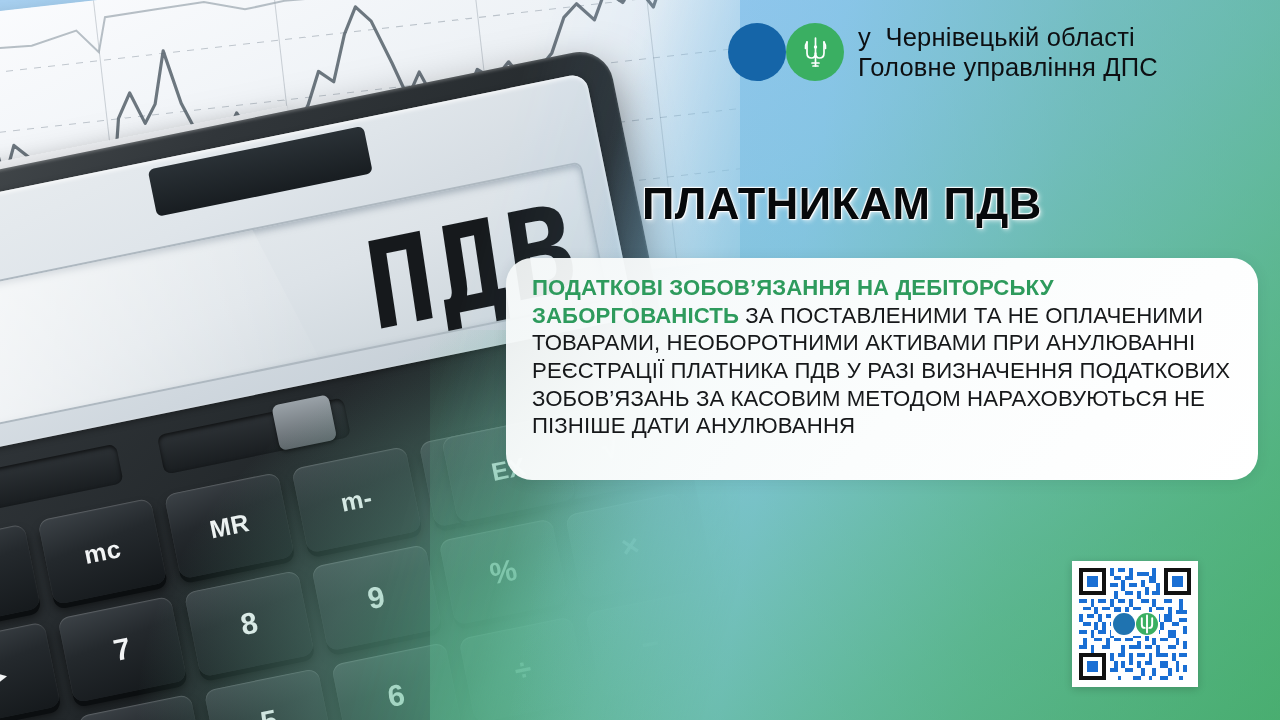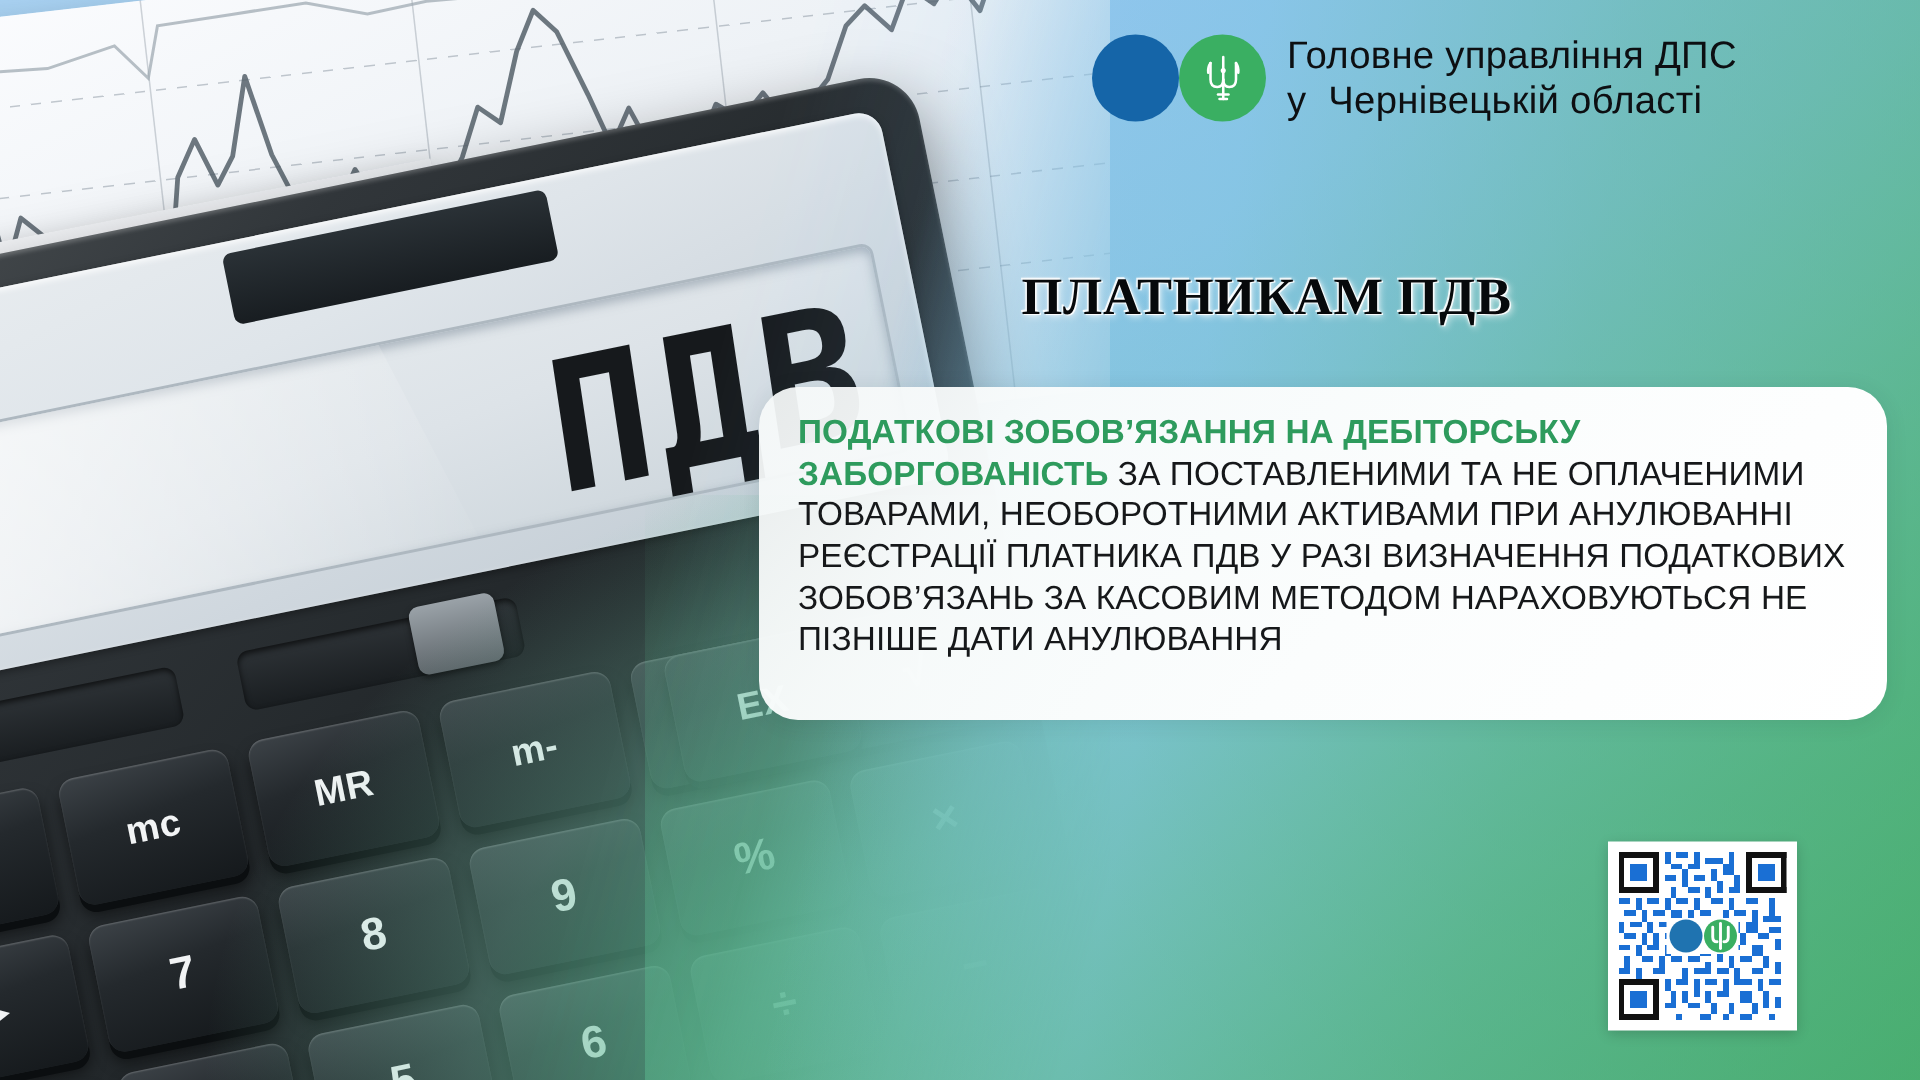--- a/index.html
+++ b/index.html
@@ -187,29 +187,28 @@
     color:#0d0f12;
     font-size:25.5px;
     font-weight:400;
     line-height:1.18;
     letter-spacing:.2px;
     white-space:pre;
   }
 
   
   .headline{
-    position:absolute;left:681px;top:178px;
-    font-size:35px;font-weight:800;letter-spacing:.5px;
+    position:absolute;left:642px;top:178px;
+    font-size:45px;font-weight:800;letter-spacing:.5px;
     color:#07090b;
     text-shadow:
       0 0 3px rgba(255,255,255,.95),
       1px 1px 0 rgba(255,255,255,.85),
       -1px -1px 0 rgba(255,255,255,.85),
       2px 2px 5px rgba(255,255,255,.6);
-    font-family: Liberation Serif, serif;
   }
 
   
   .card{
     position:absolute;left:506px;top:258px;width:752px;height:222px;
     background:linear-gradient(130deg,rgba(246,249,249,.93) 0%,rgba(250,252,252,.97) 22%,#fbfdfd 55%,#ffffff 100%);
     border-radius:26px;
     box-shadow:0 2px 14px rgba(20,50,45,.10);
     padding:16px 24px 10px 26px;
     overflow:hidden;
@@ -355,22 +354,22 @@
             <path d="M8 14 Q4 20 5 27"></path>
             <path d="M42 14 Q46 20 45 27"></path>
             <path d="M18 56 L32 56"></path>
             <path d="M20 62 L30 62"></path>
           </g>
           <circle cx="25" cy="24" r="3.4" fill="#ffffff"></circle>
         </svg>
       </div>
     </div>
     <div>
+      <div class="org-name">у  Чернівецькій області</div>
       <div class="org-name">Головне управління ДПС</div>
-      <div class="org-name">у  Чернівецькій області</div>
     </div>
   </div>
 
   <div class="headline">ПЛАТНИКАМ ПДВ</div>
 
   <div class="card">
     <div class="card-text"><span class="hl">ПОДАТКОВІ ЗОБОВ’ЯЗАННЯ НА ДЕБІТОРСЬКУ ЗАБОРГОВАНІСТЬ</span><span> ЗА ПОСТАВЛЕНИМИ ТА НЕ ОПЛАЧЕНИМИ ТОВАРАМИ, НЕОБОРОТНИМИ АКТИВАМИ ПРИ АНУЛЮВАННІ РЕЄСТРАЦІЇ ПЛАТНИКА ПДВ У РАЗІ ВИЗНАЧЕННЯ ПОДАТКОВИХ ЗОБОВ’ЯЗАНЬ ЗА КАСОВИМ МЕТОДОМ НАРАХОВУЮТЬСЯ НЕ ПІЗНІШЕ ДАТИ АНУЛЮВАННЯ</span></div>
   </div>
 
   <div class="qr-box">

